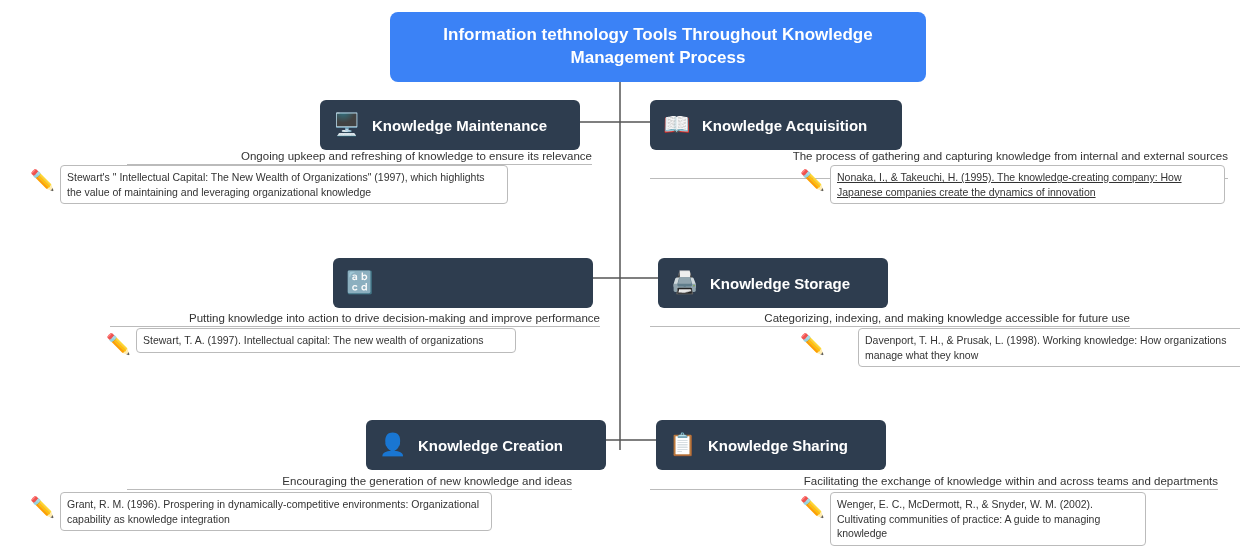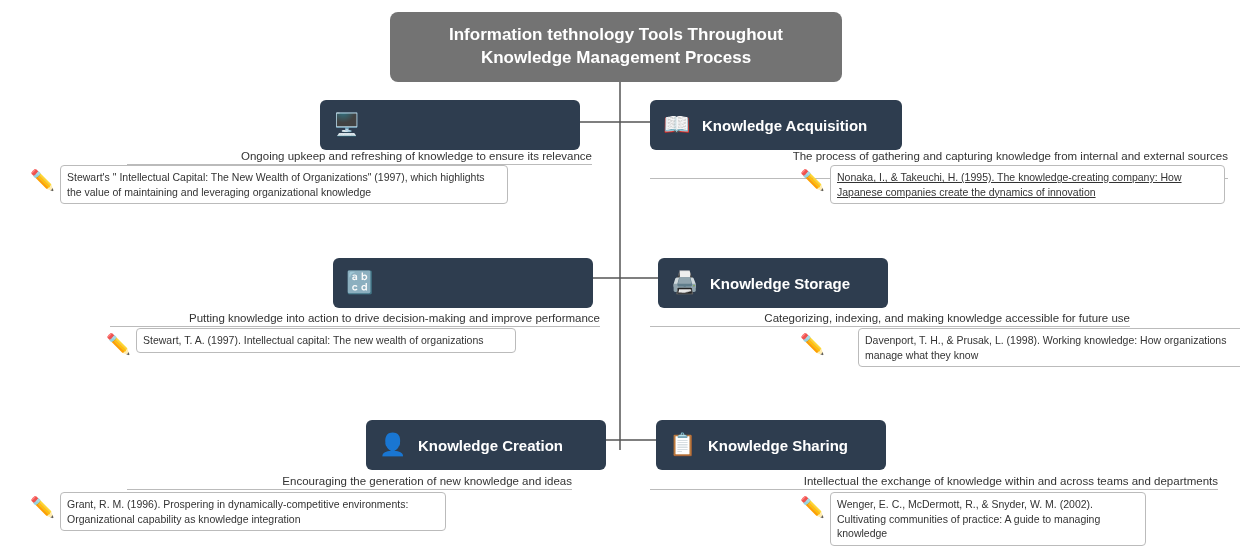--- a/index.html
+++ b/index.html
@@ -8,22 +8,22 @@
       background: #fff;
       width: 1240px;
       min-height: 552px;
       position: relative;
       overflow: hidden;
     }
     .title-box {
       position: absolute;
       left: 390px;
       top: 12px;
-      width: 452px;
-      background: #737373;
+      width: 536px;
+      background: #3b82f6;
       border-radius: 8px;
       padding: 12px 20px;
       text-align: center;
       color: #fff;
       font-size: 17px;
       font-weight: bold;
       line-height: 1.35;
       z-index: 10;
     }
     
@@ -101,20 +101,21 @@
   <line x1="580" y1="278" x2="620" y2="278" stroke="#555" stroke-width="1.5"></line>
   <line x1="580" y1="440" x2="620" y2="440" stroke="#555" stroke-width="1.5"></line>
 
   <line x1="620" y1="122" x2="650" y2="122" stroke="#555" stroke-width="1.5"></line>
   <line x1="620" y1="278" x2="658" y2="278" stroke="#555" stroke-width="1.5"></line>
   <line x1="620" y1="440" x2="656" y2="440" stroke="#555" stroke-width="1.5"></line>
 </svg>
 
 <div class="node node-dark" style="left:320px;top:100px;width:260px;">
   <div class="node-icon">🖥️</div>
+  <span>Knowledge Maintenance</span>
 </div>
 
 <div class="node node-dark" style="left:333px;top:258px;width:260px;">
   <div class="node-icon">🔡</div>
 </div>
 
 <div class="node node-dark" style="left:366px;top:420px;width:240px;">
   <div class="node-icon">👤</div>
   <span>Knowledge Creation</span>
 </div>
@@ -132,31 +133,31 @@
 <div class="node node-dark" style="left:656px;top:420px;width:230px;">
   <div class="node-icon">📋</div>
   <span>Knowledge Sharing</span>
 </div>
 
 <div class="desc" style="left:127px;top:150px;width:465px;padding-bottom:2px;">Ongoing upkeep and refreshing of knowledge to ensure its relevance</div>
 <div class="desc" style="left:110px;top:312px;width:490px;padding-bottom:2px;">Putting knowledge into action to drive decision-making and improve performance</div>
 <div class="desc" style="left:127px;top:475px;width:445px;padding-bottom:2px;">Encouraging the generation of new knowledge and ideas</div>
 <div class="desc" style="left:650px;top:150px;width:578px;padding-bottom:16px;">The process of gathering and capturing knowledge from internal and external sources</div>
 <div class="desc" style="left:650px;top:312px;width:480px;padding-bottom:2px;">Categorizing, indexing, and making knowledge accessible for future use</div>
-<div class="desc" style="left:650px;top:475px;width:568px;padding-bottom:2px;">Intellectual the exchange of knowledge within and across teams and departments</div>
+<div class="desc" style="left:650px;top:475px;width:568px;padding-bottom:2px;">Facilitating the exchange of knowledge within and across teams and departments</div>
 
 <span class="pencil" style="left:30px;top:168px;">✏️</span>
 <div class="ref" style="left:60px;top:165px;width:448px;">Stewart's " Intellectual Capital: The New Wealth of Organizations" (1997), which
 highlights the value of maintaining and leveraging organizational knowledge</div>
 
 <span class="pencil" style="left:106px;top:332px;">✏️</span>
 <div class="ref" style="left:136px;top:328px;width:380px;">Stewart, T. A. (1997). Intellectual capital: The new wealth of organizations</div>
 
 <span class="pencil" style="left:30px;top:495px;">✏️</span>
-<div class="ref" style="left:60px;top:492px;width:386px;">Grant, R. M. (1996). Prospering in dynamically-competitive environments:
+<div class="ref" style="left:60px;top:492px;width:432px;">Grant, R. M. (1996). Prospering in dynamically-competitive environments:
 Organizational capability as knowledge integration</div>
 
 <span class="pencil" style="left:800px;top:168px;">✏️</span>
 <div class="ref" style="left:830px;top:165px;width:395px;text-decoration:underline;">Nonaka, I., &amp; Takeuchi, H. (1995). The knowledge-creating company: How Japanese
 companies create the dynamics of innovation</div>
 
 <span class="pencil" style="left:800px;top:332px;">✏️</span>
 <div class="ref" style="left:830px;top:328px;width:400px;margin-left:28px;">Davenport, T. H., &amp; Prusak, L. (1998). Working knowledge: How organizations
 manage what they know</div>
 

